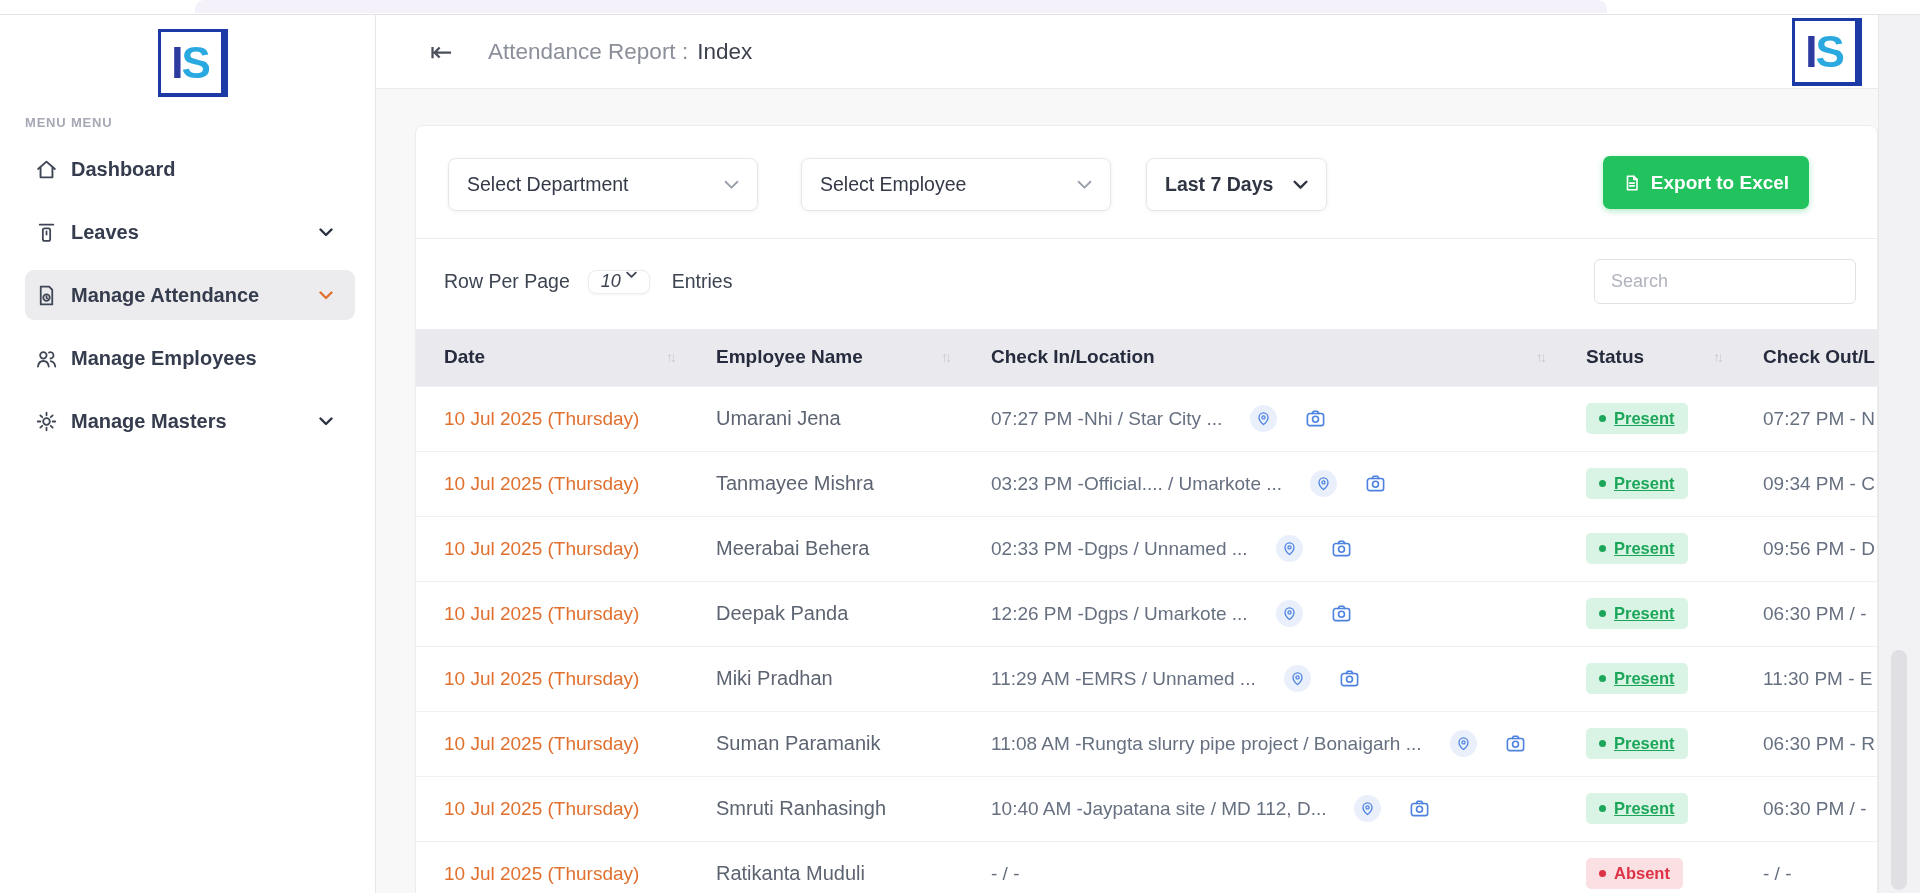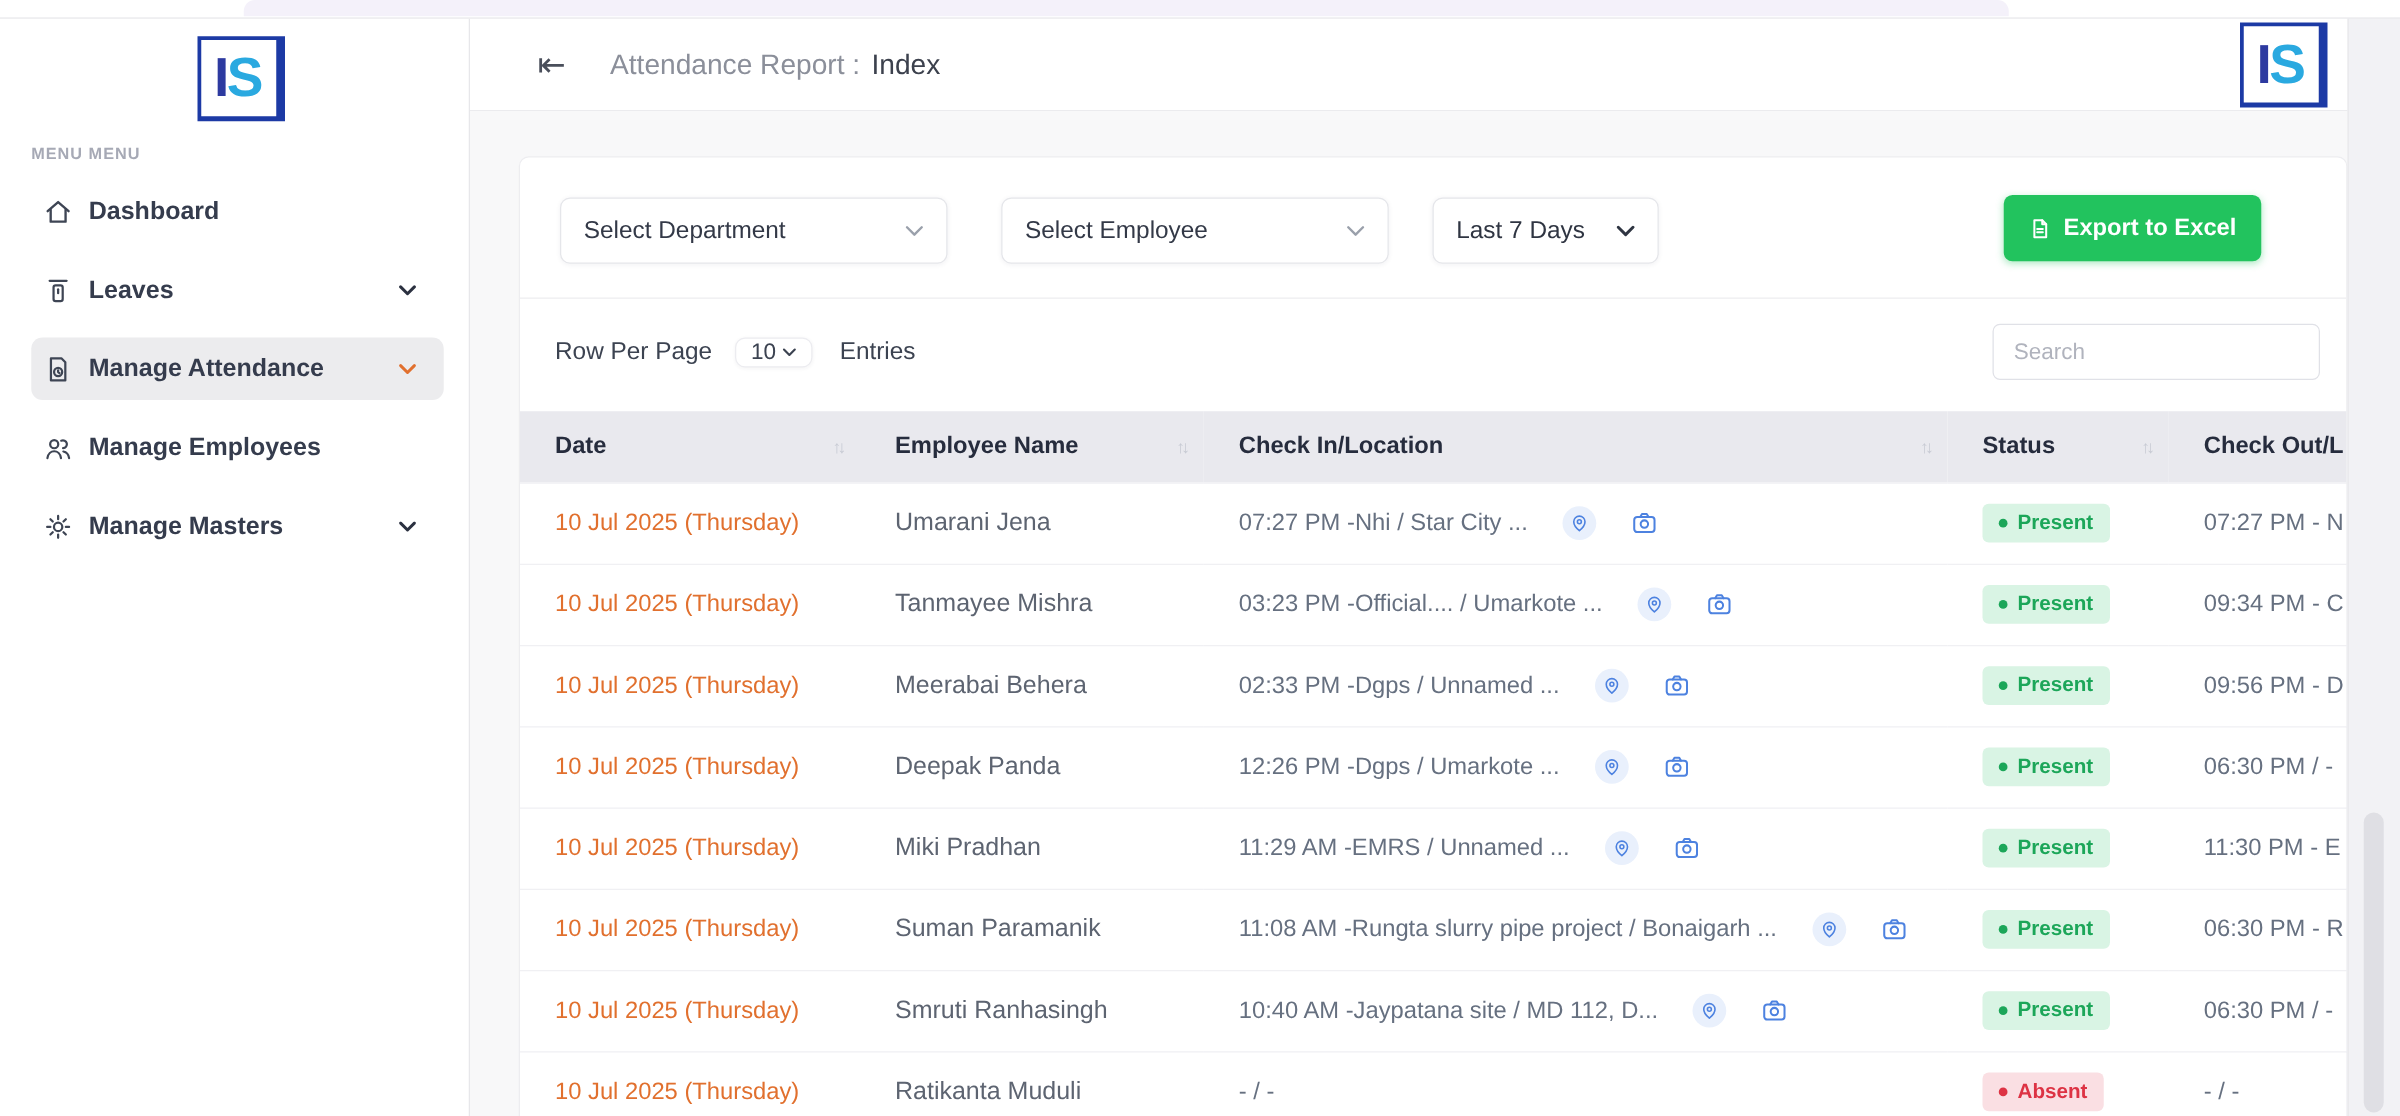--- a/index.html
+++ b/index.html
@@ -53,36 +53,36 @@
   }
   
   .f-select{
     position:absolute;top:32px;height:53px;border:1px solid #e5e6ea;border-radius:8px;background:#fff;
     box-shadow:0 1px 4px rgba(30,30,60,.06);display:flex;align-items:center;padding:0 18px;
     font-size:19.5px;color:#333947;cursor:pointer;
   }
   .f-select .chev{margin-left:auto;color:#9aa0ab;display:flex;}
   #sel-dept{left:32px;width:310px}
   #sel-emp{left:385px;width:310px}
-  #sel-range{left:730px;width:181px;font-weight:400;color:#2f3542;}
+  #sel-range{left:730px;width:181px;font-weight:700;color:#2f3542;}
   #sel-range .chev{color:#2f3542;}
   .export-btn{
     position:absolute;left:1187px;top:30px;width:206px;height:53px;border:none;border-radius:7px;
     background:var(--brand-green);color:#fff;font-size:19px;font-weight:700;font-family:inherit;
     display:flex;align-items:center;justify-content:center;gap:10px;cursor:pointer;
     box-shadow:0 2px 6px rgba(34,195,94,.35);
   }
   .divider{position:absolute;left:0;top:112px;width:100%;height:1px;background:#ededf0;}
   
   .controls{position:absolute;left:28px;top:133px;width:1412px;height:45px;display:flex;align-items:center;}
   .ctl-label{font-size:19.5px;color:#3c4351;}
   .pagesize{
     margin-left:18px;width:62px;height:24px;border:1px solid #ececf0;border-radius:8px;background:#fff;
-    box-shadow:0 1px 3px rgba(30,30,60,.05);display:flex;align-items:center;justify-content:center;gap:5px;
-    font-size:18px;color:#3c4351;cursor:pointer;
+    box-shadow:0 1px 3px rgba(30,30,60,.05);display:flex;align-items:flex-start;justify-content:center;gap:5px;
+    font-size:18px;color:#3c4351;cursor:pointer;font-style:italic;
   }
   .pagesize .chev{color:#3c4351;display:flex;}
   .entries{margin-left:22px;}
   .search-input{
     margin-left:auto;width:262px;height:45px;border:1px solid #e0e1e7;border-radius:6px;
     padding:0 16px;font-size:18px;color:#3c4351;font-family:inherit;outline:none;
   }
   .search-input::placeholder{color:#b0b3bd;}
   
   .att-table{position:absolute;left:0;top:203px;width:1660px;border-collapse:collapse;table-layout:fixed;}
@@ -92,21 +92,21 @@
   .sorter{font-size:14px;color:#c8cbd4;letter-spacing:-3px;font-weight:400;cursor:pointer;}
   .att-table tbody tr{height:65px;border-top:1px solid #f0f0f3;background:#fff;}
   .att-table td{padding:0 0 0 28px;vertical-align:middle;white-space:nowrap;overflow:hidden;}
   td.c-date{color:var(--accent-orange);font-size:19px;}
   td.c-name{color:#5d6471;font-size:20px;}
   .cin-wrap{display:flex;align-items:center;gap:28px;color:#667080;font-size:19px;}
   .pin-halo{width:27px;height:27px;border-radius:50%;background:#e9f0fc;display:flex;align-items:center;justify-content:center;flex:0 0 auto;cursor:pointer;}
   .cam-ic{display:flex;align-items:center;flex:0 0 auto;cursor:pointer;}
   .pill{display:inline-flex;align-items:center;gap:8px;height:31px;padding:0 13px;border-radius:5px;font-size:16.5px;font-weight:700;}
   .pill .dot{width:7px;height:7px;border-radius:50%;background:currentColor;}
-  .pill.present{background:var(--present-bg);color:var(--present);}
+  .pill.present{background:var(--present-bg);color:var(--present);text-decoration:underline;}
   .pill.absent{background:var(--absent-bg);color:var(--absent);}
   td.c-out{color:#667080;font-size:19px;}
   svg{display:block}
 </style>
 </head>
 <body>
 
 <div class="top-strip">
   <div class="top-accent"></div>
 </div>

